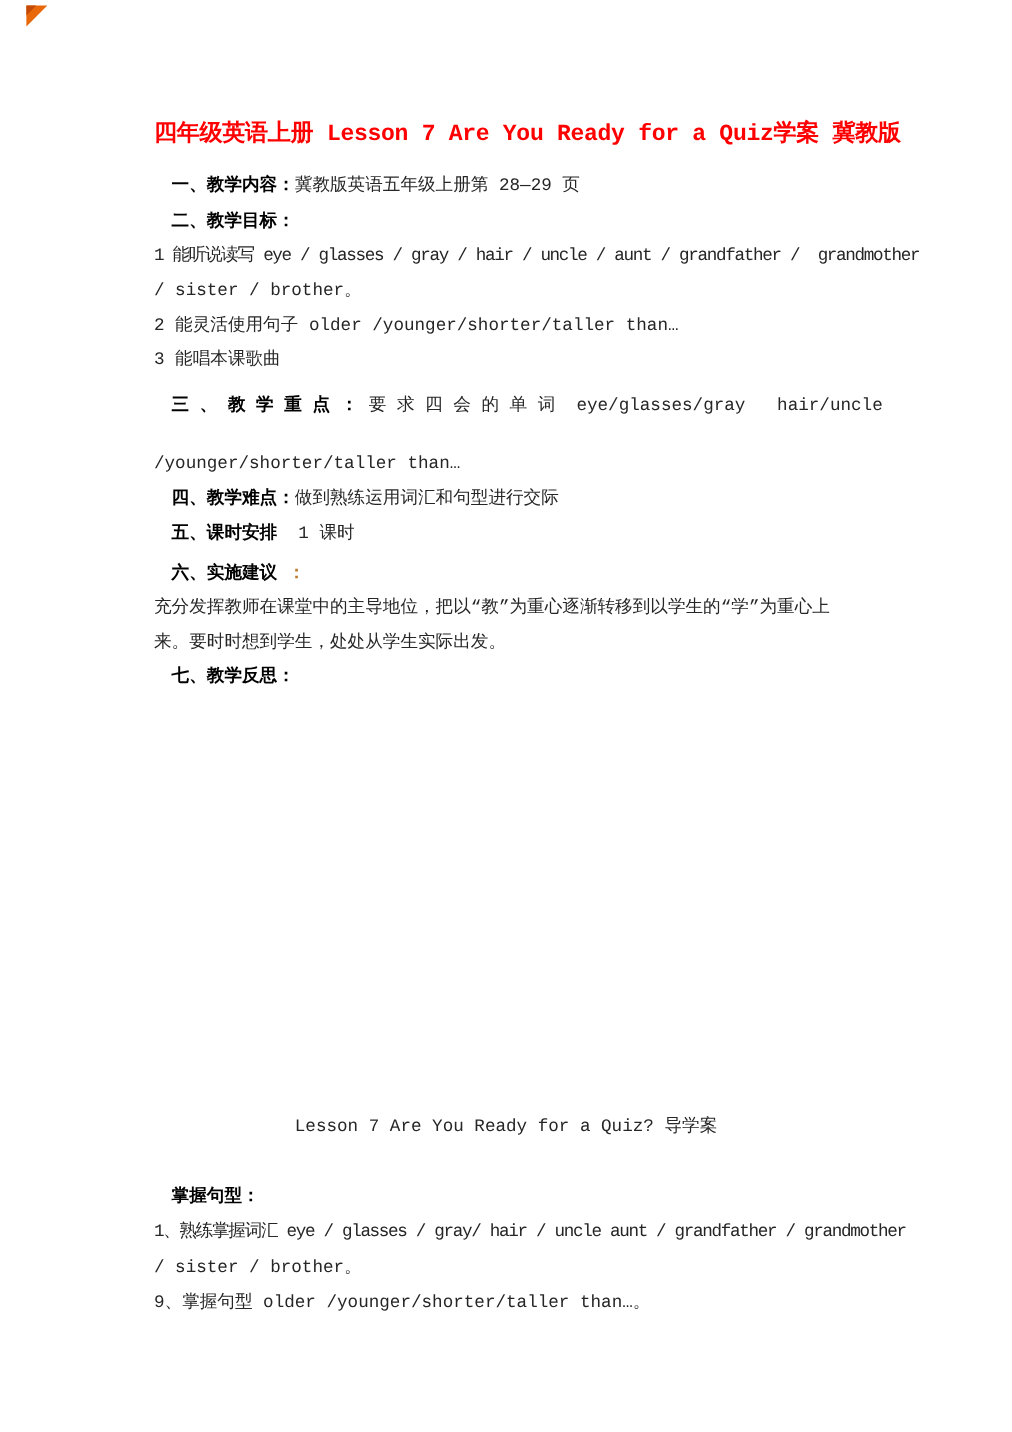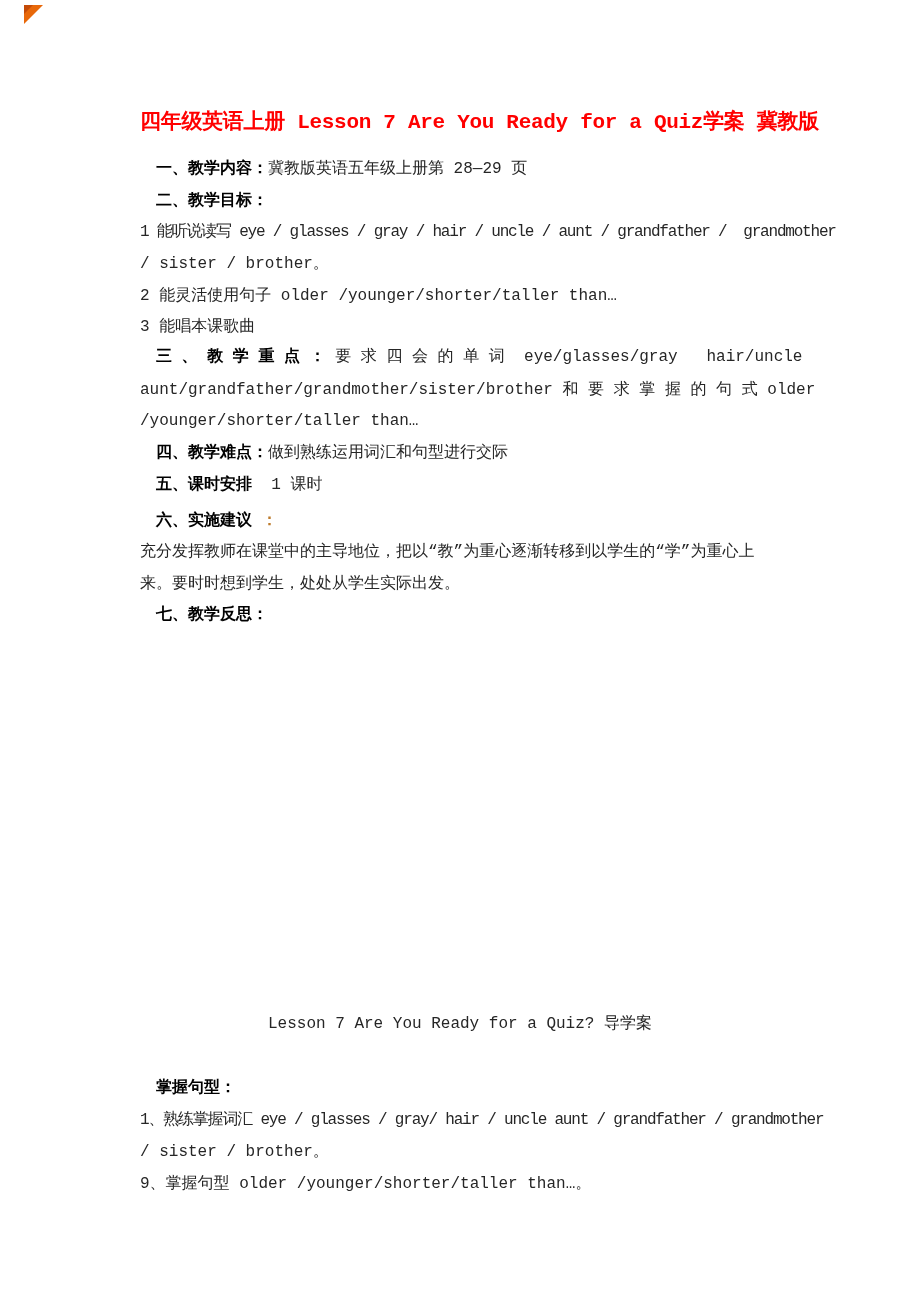--- a/index.html
+++ b/index.html
@@ -90,23 +90,22 @@
   <div class="ln" style="top:190px"><b>二、教学目标：</b></div>
 
   <div class="ln squeeze" style="top:221px">1 能听说读写 eye / glasses / gray / hair / uncle / aunt / grandfather /  grandmother</div>
 
   <div class="ln" style="top:253px">/ sister / brother。</div>
 
   <div class="ln" style="top:285px">2 能灵活使用句子 older /younger/shorter/taller than…</div>
 
   <div class="ln" style="top:316px">3 能唱本课歌曲</div>
 
-  <div class="ln" style="top:346px"><b>三 、 教 学 重 点 ：</b><span> 要 求 四 会 的 单 词  eye/glasses/gray   hair/uncle</span></div>
+  <div class="ln" style="top:358px"><b>三 、 教 学 重 点 ：</b><span> 要 求 四 会 的 单 词  eye/glasses/gray   hair/uncle</span></div>
 
-  <div class="ln" style="top:379px">aunt/grandfather/grandmother/sister/brother 和 要 求 掌 握 的 句 式 older</div>
 
   <div class="ln" style="top:410px">/younger/shorter/taller than…</div>
 
   <div class="ln" style="top:442px"><b>四、教学难点：</b><span>做到熟练运用词汇和句型进行交际</span></div>
 
   <div class="ln" style="top:474px"><b>五、课时安排</b><span>  1 课时</span></div>
 
   <div class="ln" style="top:510px"><b>六、实施建议</b><span class="accent-colon"> ：</span></div>
 
   <div class="ln" style="top:541px">充分发挥教师在课堂中的主导地位，把以“教”为重心逐渐转移到以学生的“学”为重心上</div>

